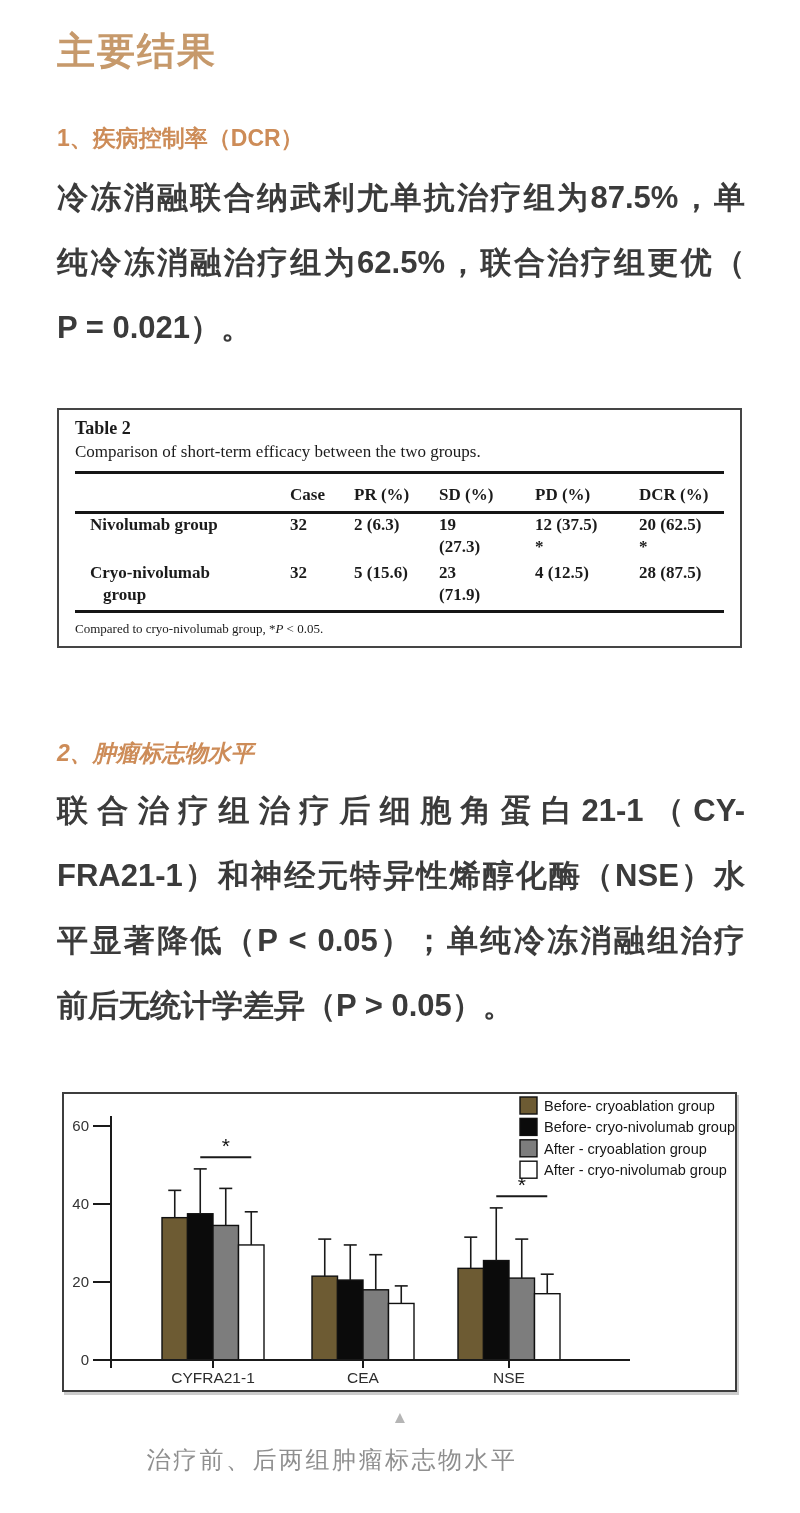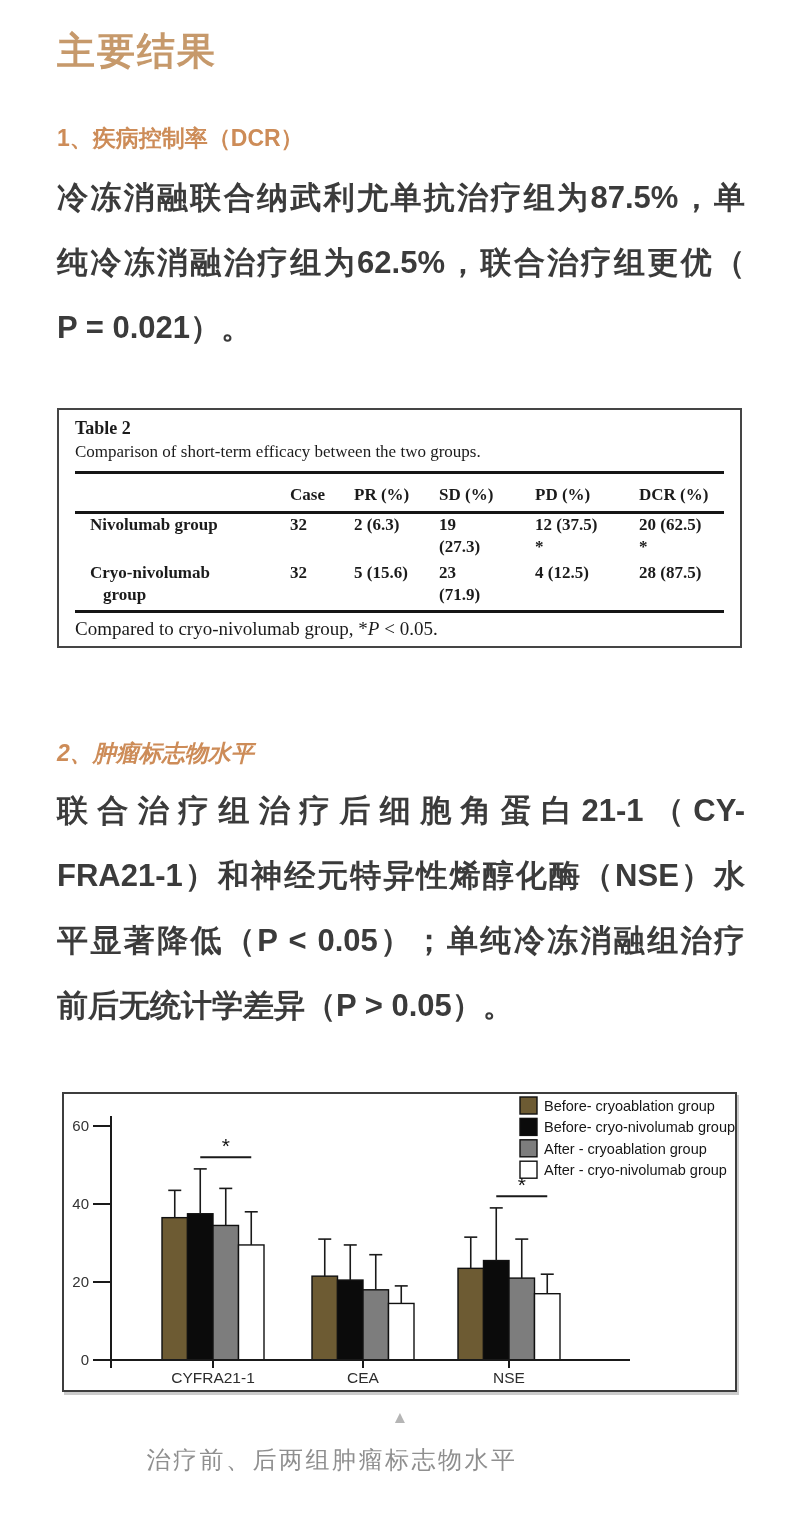--- a/index.html
+++ b/index.html
@@ -44,21 +44,21 @@
   .tbl-rule.r3 { margin-top:4px; }
   .tbl-grid { display:grid; grid-template-columns:215px 64px 85px 96px 104px 1fr; }
   .tbl-grid.hdr { padding-top:11px; }
   .hcell { font-size:17px; font-weight:700; line-height:20px; }
   .tbl-rows { margin-top:0; }
   .trow.second { margin-top:4px; }
   .cell { font-size:17px; font-weight:700; line-height:22px; }
   .cell .l2 { min-height:0; }
   .cell.rowlabel { padding-left:15px; }
   .cell.rowlabel .l2 { padding-left:13px; }
-  .tbl-foot { font-size:19px; font-weight:400; margin-top:5px; line-height:22px; }
+  .tbl-foot { font-size:13px; font-weight:400; margin-top:5px; line-height:22px; }
   .tbl-foot .it { font-style:italic; }
 
   
   .chart-box {
     position:absolute; left:62px; top:1092px; width:675px; height:300px;
     box-sizing:border-box; border:2px solid #3d3d3d; background:#fff;
     box-shadow:2px 3px 0 rgba(160,160,160,.55);
   }
   .chart-box svg { display:block; }
 

